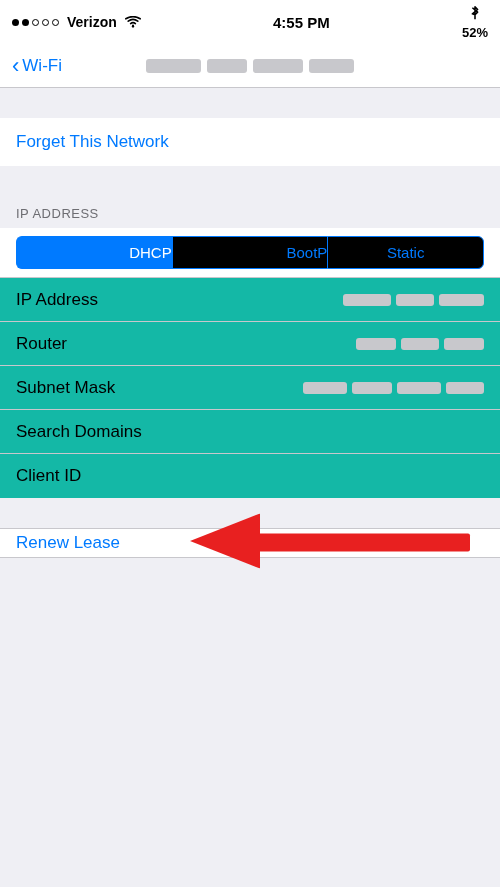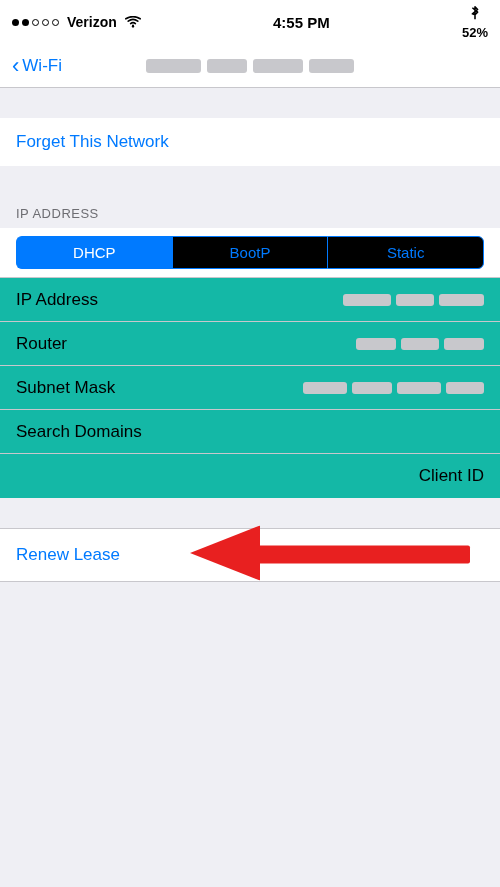--- a/index.html
+++ b/index.html
@@ -85,21 +85,21 @@
     
     .list-section {
       background: #14b8a6;
     }
     .list-cell {
       display: flex; align-items: center; justify-content: space-between;
       padding: 0 16px;
       min-height: 44px;
       border-bottom: 1px solid #c8c7cc;
     }
-    .list-cell:last-child { border-bottom: none; justify-content: flex-end; }
+    .list-cell:last-child { border-bottom: none; }
     .list-cell-label {
       font-size: 17px; color: #000;
     }
     .list-cell-value {
       display: flex; gap: 5px; align-items: center;
     }
     .value-blur {
       height: 12px; background: #c8c8cc; border-radius: 3px;
     }
 
@@ -144,29 +144,30 @@
       color: #fff;
     }
     .seg-btn:first-child {
       border-radius: 6px 0 0 6px;
     }
     .seg-btn:last-child {
       border-radius: 0 6px 6px 0;
     }
     .seg-btn:not(:last-child) {
       border-right: none;
+      text-align: right;
     }
 
     
     .renew-section {
       background: #fff;
       border-top: 1px solid #c8c7cc;
       border-bottom: 1px solid #c8c7cc;
       margin-top: 0;
-      padding: 16px 16px;
+      padding: 4px 16px;
       display: flex;
       align-items: center;
       position: relative;
     }
     .renew-label {
       font-size: 17px; color: #007aff; cursor: pointer;
     }
 
     
     .arrow-container {

